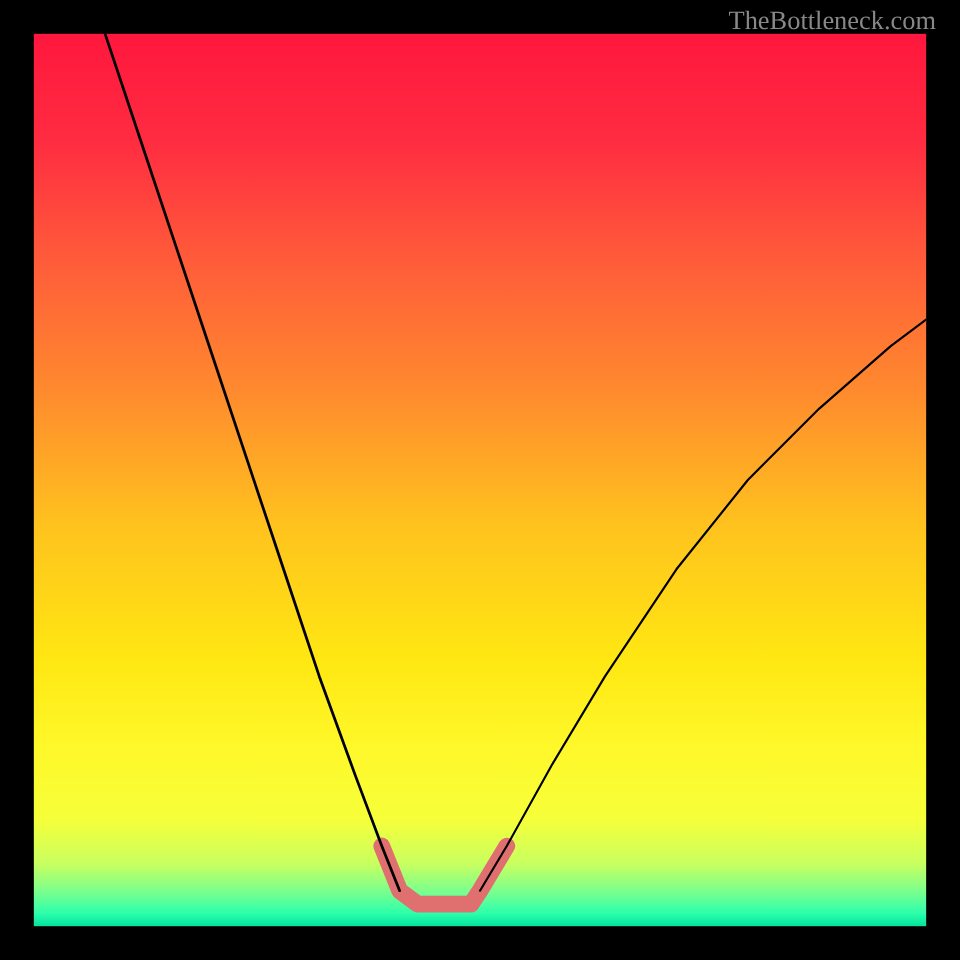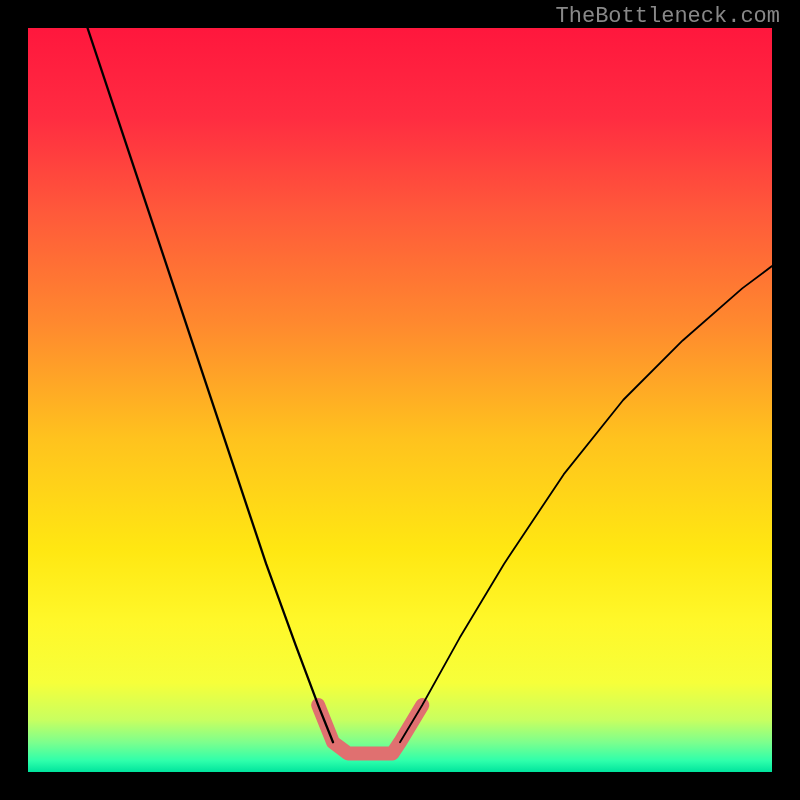--- a/index.html
+++ b/index.html
@@ -8,21 +8,21 @@
     width: 800px;
     height: 800px;
     position: relative;
     background: #000;
   }
   .watermark {
     position: absolute;
     top: 4px;
     right: 20px;
     color: #888;
-    font-family: Liberation Mono, monospace;
+    font-family: Liberation Serif, serif;
     font-size: 22px;
     font-weight: 500;
     z-index: 10;
   }
   .plot-area {
     position: absolute;
     left: 28px;
     top: 28px;
     width: 744px;
     height: 744px;

